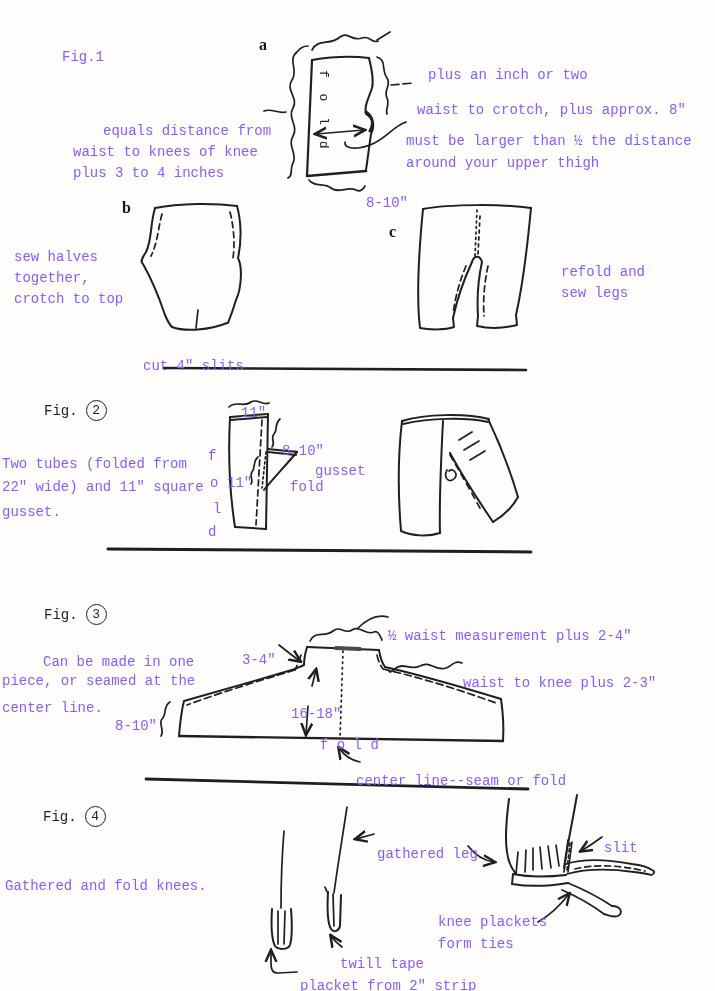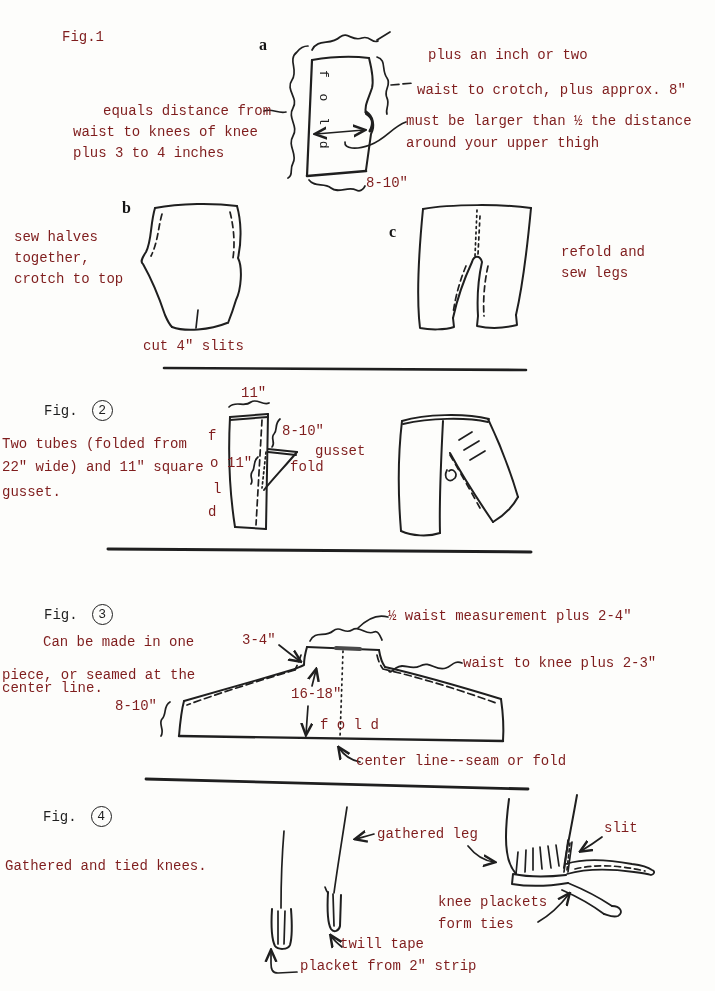--- a/index.html
+++ b/index.html
@@ -1,21 +1,21 @@
 <!DOCTYPE html>
 <html><head>
 <meta charset="utf-8">
 <style>
   html,body{margin:0;padding:0;background:#e8e8e8;}
   #page{position:relative;width:715px;height:991px;background:#fdfdfb;margin:0 auto;overflow:hidden;
         font-family:"Liberation Mono",monospace;color:#1f1f1f;}
   #art{position:absolute;left:0;top:0;}
-  .t{position:absolute;font:14px/20px "Liberation Mono",monospace;color:#7f1d1d;white-space:pre;}
+  .t{position:absolute;font:14px/20px "Liberation Mono",monospace;color:#8b5cf6;white-space:pre;margin-top:20px;}
   .partletter{position:absolute;font:bold 16px/18px "Liberation Serif",serif;color:#141414;}
-  .figttl{position:absolute;display:flex;align-items:center;gap:14px;font:14px/20px "Liberation Mono",monospace;color:#1f1f1f;}
+  .figttl{position:absolute;display:flex;align-items:center;gap:8px;font:14px/20px "Liberation Mono",monospace;color:#1f1f1f;}
   .circ{display:inline-block;width:19px;height:19px;border:1.6px solid #1f1f1f;border-radius:50%;
         text-align:center;font:13px/19px "Liberation Mono",monospace;}
   .vfold{position:absolute;left:330px;top:70px;transform:rotate(90deg);transform-origin:0 0;
          font:13px/14px "Liberation Mono",monospace;letter-spacing:4px;white-space:pre;}
   .stack{letter-spacing:0;}
 </style>
 </head>
 <body>
 
 <div id="page">
@@ -216,35 +216,35 @@
   <span class="t" style="left:282px;top:421px">8-10"</span>
   <span class="t" style="left:227px;top:453px">11"</span>
   <span class="t" style="left:315px;top:441px">gusset</span>
   <span class="t" style="left:290px;top:457px">fold</span>
 
   <div class="figttl" style="left:44px;top:604px">
     <span>Fig.</span>
     <span class="circ">3</span>
   </div>
   <span class="t" style="left:43px;top:632px">Can be made in one</span>
-  <span class="t" style="left:2px;top:665px">piece, or seamed at the</span>
+  <span class="t" style="left:2px;top:651px">piece, or seamed at the</span>
   <span class="t" style="left:2px;top:678px">center line.</span>
   <span class="t" style="left:388px;top:606px">½ waist measurement plus 2-4"</span>
   <span class="t" style="left:242px;top:630px">3-4"</span>
   <span class="t" style="left:463px;top:653px">waist to knee plus 2-3"</span>
   <span class="t" style="left:291px;top:684px">16-18"</span>
   <span class="t" style="left:115px;top:696px">8-10"</span>
   <span class="t" style="left:320px;top:715px">f o l d</span>
   <span class="t" style="left:356px;top:751px">center line--seam or fold</span>
 
   <div class="figttl" style="left:43px;top:806px">
     <span>Fig.</span>
     <span class="circ">4</span>
   </div>
-  <span class="t" style="left:5px;top:856px">Gathered and tied knees.</span>
+  <span class="t" style="left:5px;top:856px">Gathered and fold knees.</span>
   <span class="t" style="left:377px;top:824px">gathered leg</span>
   <span class="t" style="left:604px;top:818px">slit</span>
   <span class="t" style="left:438px;top:892px">knee plackets</span>
   <span class="t" style="left:438px;top:914px">form ties</span>
   <span class="t" style="left:340px;top:934px">twill tape</span>
   <span class="t" style="left:300px;top:956px">placket from 2" strip</span>
 
 </div>
 
 </body></html>

